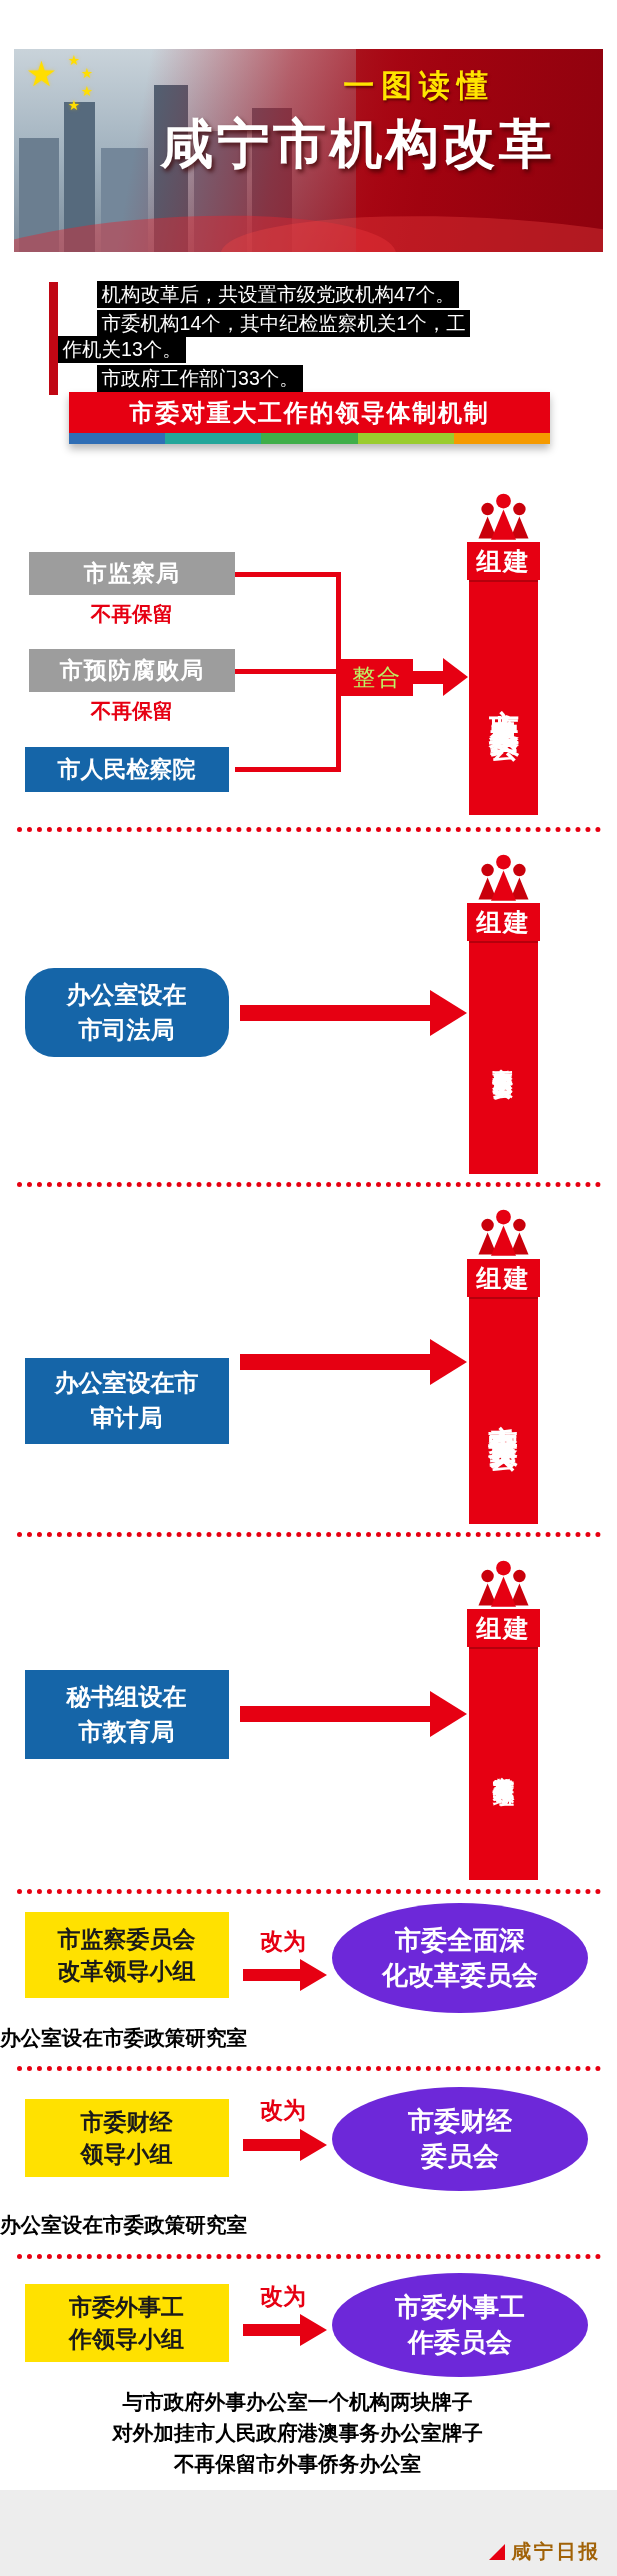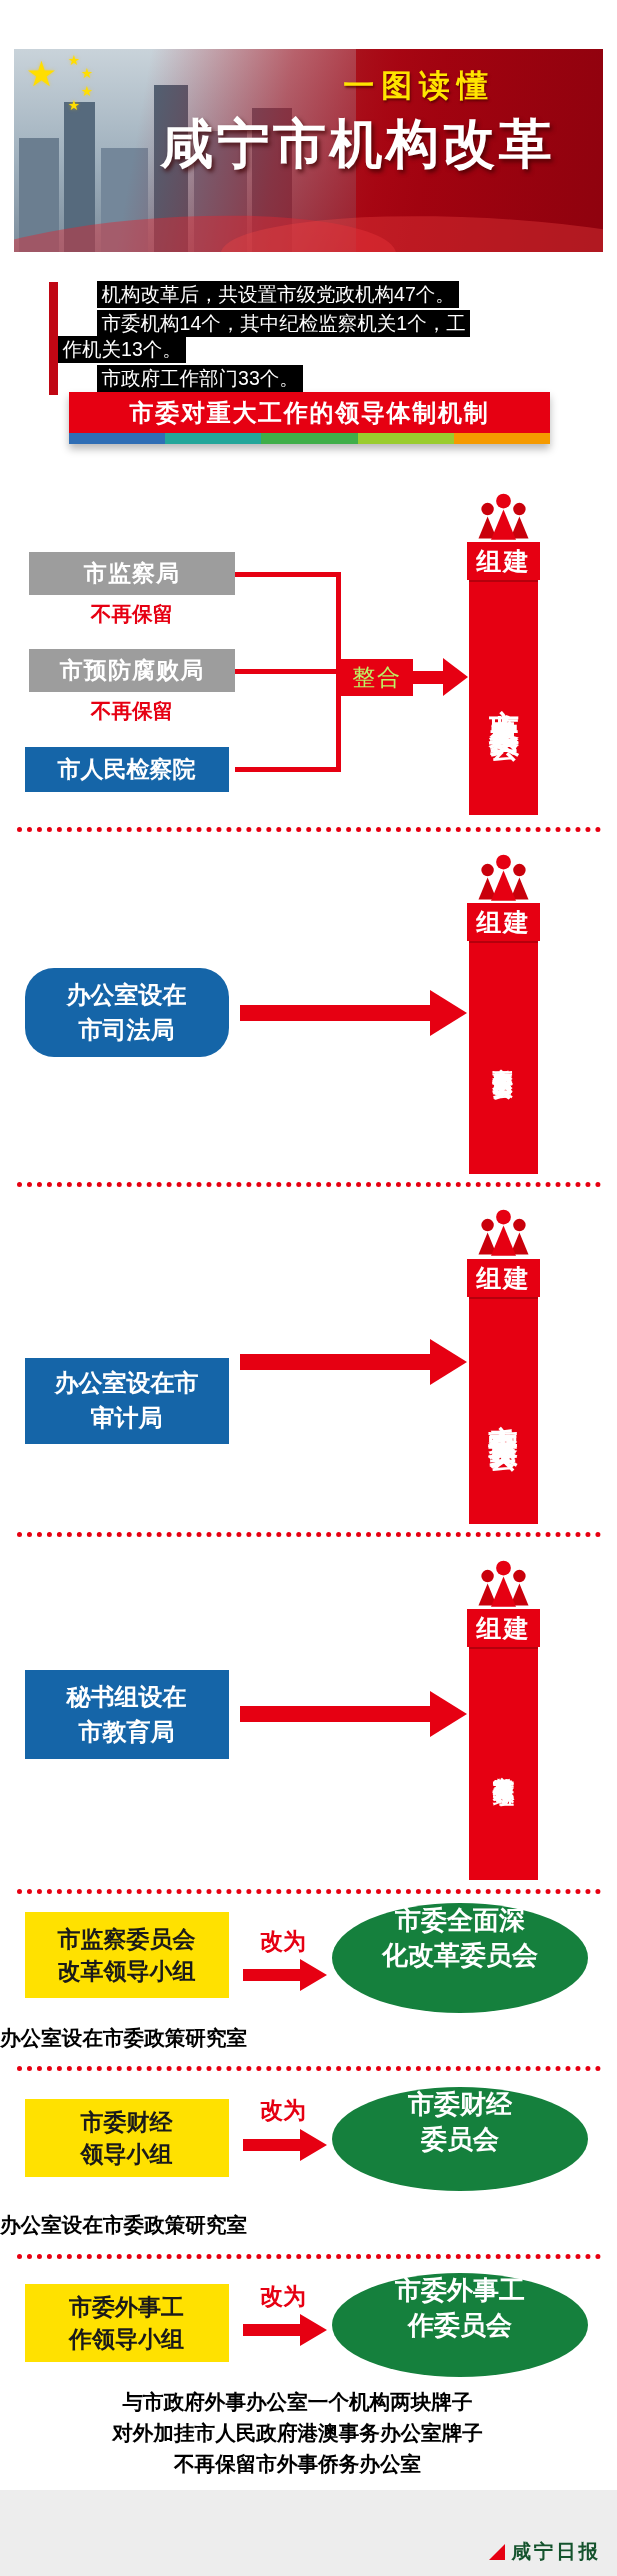--- a/index.html
+++ b/index.html
@@ -83,22 +83,22 @@
   .big .head  { right:0; top:0; width:0; height:0; border-left:37px solid #e60012; border-top:23px solid transparent; border-bottom:23px solid transparent; }
   .a2 { left:240px; top:990px; } .a3 { left:240px; top:1339px; } .a4 { left:240px; top:1691px; }
   .small { width:84px; height:32px; }
   .small .shaft { left:0; top:10.3px; height:11.4px; right:26px; }
   .small .head  { right:0; top:0; width:0; height:0; border-left:27.5px solid #e60012; border-top:16px solid transparent; border-bottom:16px solid transparent; }
   .a5 { left:243px; top:1959px; } .a6 { left:243px; top:2129px; } .a7 { left:243px; top:2314px; }
 
   .gaiwei { position:absolute; width:86px; text-align:center; color:#e60012; font-weight:bold; font-size:23px; }
   .gw5 { left:240px; top:1926px; } .gw6 { left:240px; top:2095px; } .gw7 { left:240px; top:2281px; }
 
-  .ellipse { position:absolute; left:332px; width:256px; background:#15803d; border-radius:50%;
-             display:flex; flex-direction:column; align-items:center; justify-content:flex-start;
+  .ellipse { position:absolute; left:332px; width:256px; background:#6d28d9; border-radius:50%;
+             display:flex; flex-direction:column; align-items:center; justify-content:center;
              color:#fff; font-weight:bold; font-size:26px; line-height:1.35; text-align:center; }
   .e5 { top:1903px; height:110px; } .e6 { top:2087px; height:104px; } .e7 { top:2273px; height:104px; }
 
   .orgnote { position:absolute; left:0; width:595px; text-align:left; font-size:20.6px; font-weight:bold; color:#000; }
   .on5 { top:2024px; } .on6 { top:2211px; }
   .notes7 { position:absolute; left:0; top:2387px; width:595px; text-align:center; font-size:20.6px;
             line-height:1.5; font-weight:bold; color:#000; }
 
   .dots { position:absolute; left:17px; width:584px; height:0; border-top:5.7px dotted #e60012; }
   .d1{top:827px;} .d2{top:1182px;} .d3{top:1532px;} .d4{top:1889px;} .d5{top:2066px;} .d6{top:2254px;}
@@ -120,21 +120,21 @@
   .pp3 { left:475px; top:1208px; } .zj3 { left:467px; top:1259px; }
   .pp4 { left:475px; top:1559px; } .zj4 { left:467px; top:1609px; }
   
   .yb5 { top:1912px; height:86px; }
   .yb6 { top:2099px; height:78px; }
   .yb7 { top:2284px; height:78px; }
 
   
   .footer-strip { position:absolute; left:0; top:2490px; width:618px; height:86px; background:#ededed; }
   .brand { position:absolute; right:17px; top:48px; display:flex; align-items:center; gap:6.9px;
-           color:#14532d; font-size:19.5px; font-weight:bold; letter-spacing:2.9px; }
+           color:#a16207; font-size:19.5px; font-weight:bold; letter-spacing:2.9px; }
   .brand-logo { width:0; height:0; border-bottom:16px solid #e60012; border-left:16px solid transparent; }
 </style>
 </head>
 <body>
 
 <div class="page">
 
   <div class="header">
     <div class="city">
       <div class="b b1"></div>

